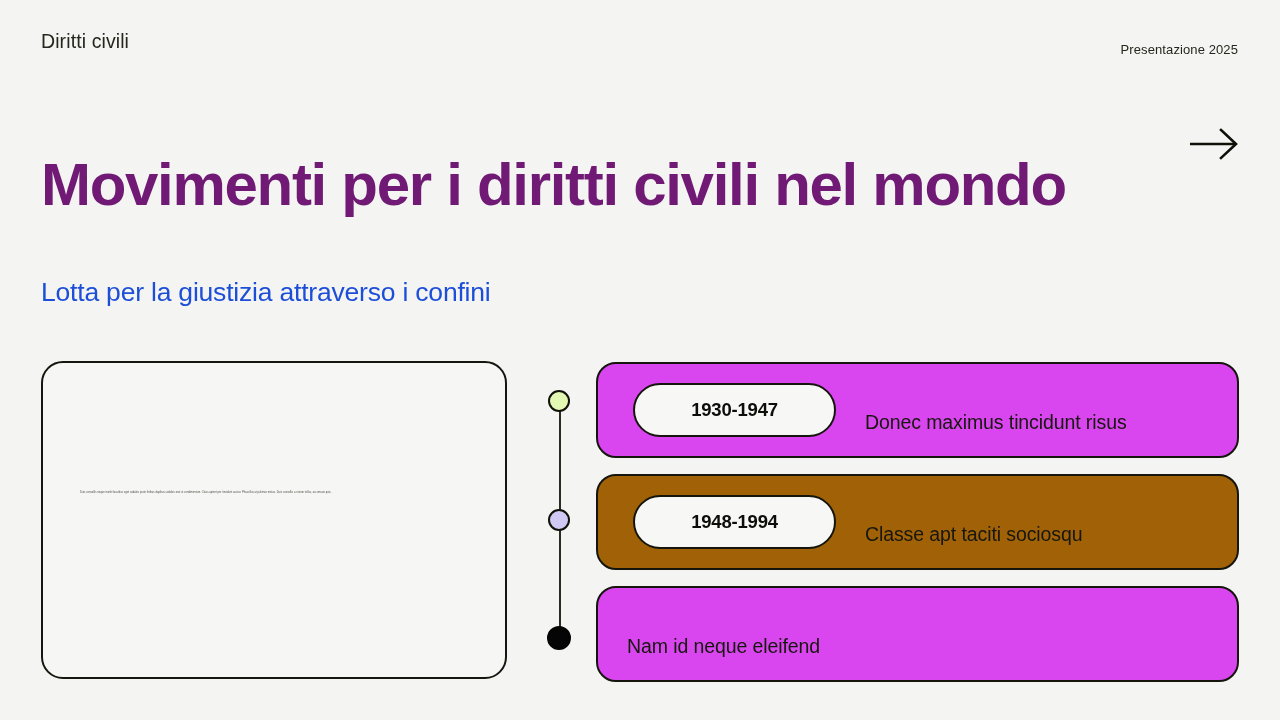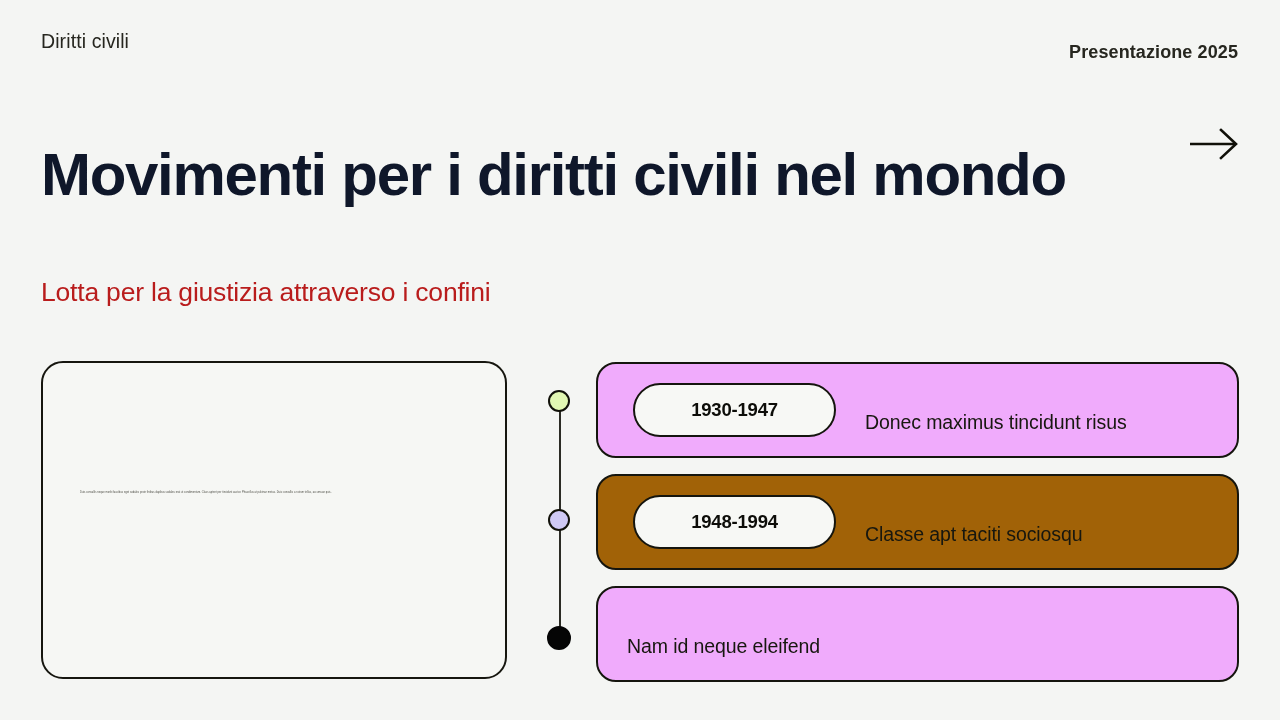--- a/index.html
+++ b/index.html
@@ -32,59 +32,59 @@
     font-size: 19.5px;
     letter-spacing: 0.1px;
     color: #26261f;
     font-weight: 400;
   }
 
   .header-right {
     position: absolute;
     right: 42px;
     top: 42px;
-    font-size: 18px;
+    font-size: 13px;
     letter-spacing: 0.1px;
     color: #26261f;
-    font-weight: 700;
+    font-weight: 400;
     text-align: left;
   }
 
   
   .next-arrow {
     position: absolute;
     right: 40px;
     top: 126px;
     width: 52px;
     height: 36px;
     display: block;
   }
 
   
   .title {
     position: absolute;
     left: 41px;
-    top: 143px;
+    top: 153px;
     width: 1130px;
     font-size: 60px;
     line-height: 1.08;
     font-weight: 700;
     letter-spacing: -1.3px;
-    color: #0f172a;
+    color: #701a75;
     white-space: nowrap;
   }
 
   .subtitle {
     position: absolute;
     left: 41px;
     top: 277px;
     font-size: 26.5px;
     font-weight: 400;
     letter-spacing: -0.2px;
-    color: #b91c1c;
+    color: #1d4ed8;
   }
 
   
   .left-panel {
     position: absolute;
     left: 41px;
     top: 361px;
     width: 466px;
     height: 318px;
     border: 2px solid #16160f;
@@ -148,21 +148,21 @@
     height: 96px;
     border: 2px solid #15150e;
     border-radius: 20px;
     display: flex;
     align-items: center;
     margin-bottom: 16px;
   }
 
   .card:last-child { margin-bottom: 0; }
 
-  .card-green  { background: #f0abfc; }
+  .card-green  { background: #d946ef; }
   .card-purple { background: #a16207; }
 
   .date-pill {
     margin-left: 35px;
     width: 203px;
     height: 54px;
     border: 2px solid #15150e;
     border-radius: 28px;
     background: #f7f8f5;
     display: flex;

